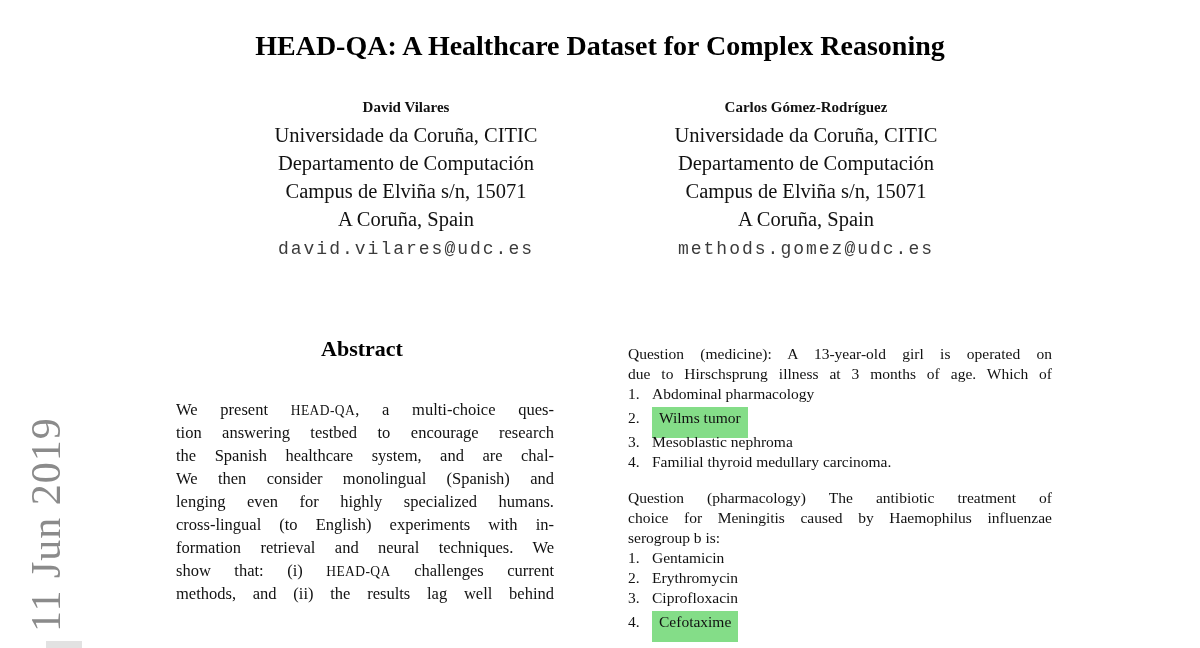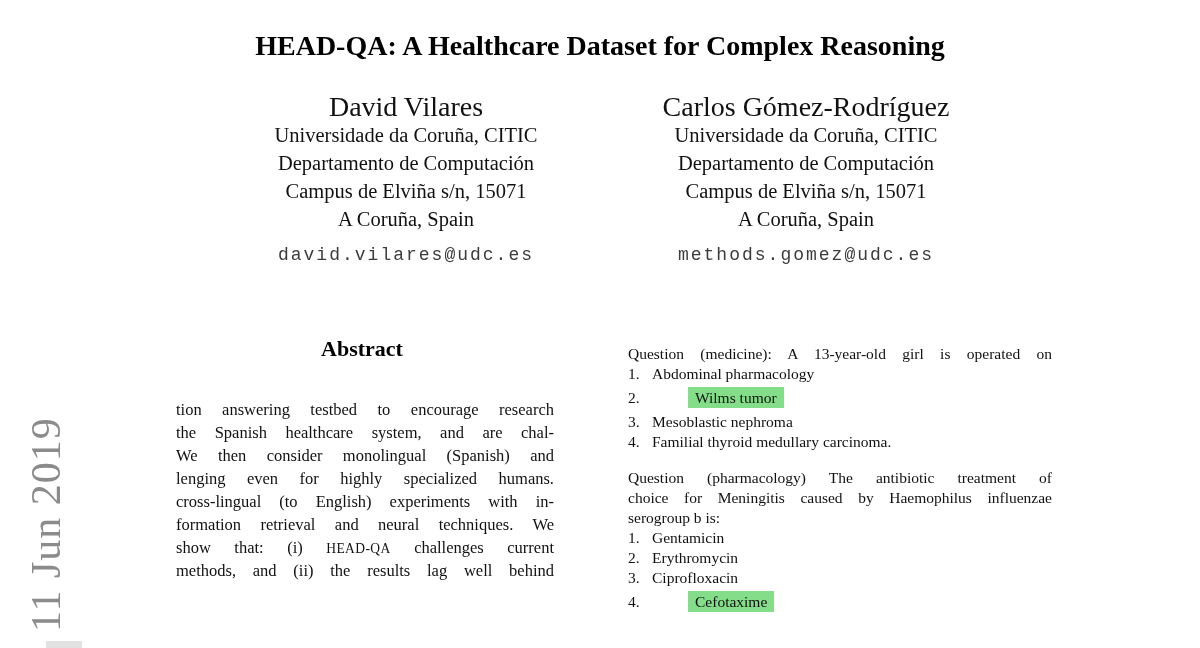--- a/index.html
+++ b/index.html
@@ -51,27 +51,27 @@
   .author {
     position: absolute;
     top: 93px;
     width: 420px;
     text-align: center;
     line-height: 28px;
     font-size: 20.5px;
   }
   .author-left  { left: 196px; }
   .author-right { left: 596px; }
-  .author-name  { font-size: 28px; font-weight: normal; }
+  .author-name  { font-size: 15px; font-weight: bold; }
   .author-email {
     font-family: "Liberation Mono", monospace;
     font-size: 18px;
     letter-spacing: 2px;
     color: #3c3c3c;
-    margin-top: 8px;
+    margin-top: 2px;
   }
 
   
   .abstract-head {
     position: absolute;
     left: 148px;
     top: 336px;
     width: 428px;
     text-align: center;
     font-size: 22px;
@@ -106,22 +106,21 @@
   .q-block + .q-block { margin-top: 16px; }
   .q-line { }
   .q-line.jl { text-align: justify; text-align-last: justify; }
   .q-label { font-weight: normal; }
   .q-options { margin-top: 0px; }
   .opt { line-height: 20px; }
   .opt-num { display: inline-block; width: 24px; }
   .opt.hl-row { margin: 4px 0; }
   .opt-text.hl {
     background: #84dd88;
-    padding: 2px 7px 2px 7px;
-    margin-left: 36px;
+    padding: 2px 7px 12px 7px;
   }
 </style>
 </head>
 <body>
 
 <div class="page">
 
   <div class="watermark">11 Jun 2019</div>
   <div class="watermark-fragment"></div>
 
@@ -140,33 +139,35 @@
     <div class="author-name">Carlos Gómez-Rodríguez</div>
     <div class="author-line">Universidade da Coruña, CITIC</div>
     <div class="author-line">Departamento de Computación</div>
     <div class="author-line">Campus de Elviña s/n, 15071</div>
     <div class="author-line">A Coruña, Spain</div>
     <div class="author-email">methods.gomez@udc.es</div>
   </div>
 
   <div class="abstract-head">Abstract</div>
   <div class="abstract-body" id="abstract-body">
+      <div class="abs-line">We present <span class="sc">HEAD-QA</span>, a multi-choice ques-</div>
       <div class="abs-line">tion answering testbed to encourage research</div>
       <div class="abs-line">the Spanish healthcare system, and are chal-</div>
       <div class="abs-line">We then consider monolingual (Spanish) and</div>
       <div class="abs-line">lenging even for highly specialized humans.</div>
       <div class="abs-line">cross-lingual (to English) experiments with in-</div>
       <div class="abs-line">formation retrieval and neural techniques. We</div>
       <div class="abs-line">show that: (i) <span class="sc">HEAD-QA</span> challenges current</div>
       <div class="abs-line">methods, and (ii) the results lag well behind</div>
     </div>
 
   <div class="right-col" id="questions">
       <div class="q-block">
         <div class="q-line jl"><span class="q-label">Question (medicine)</span>: A 13-year-old girl is operated on</div>
+        <div class="q-line jl">due to Hirschsprung illness at 3 months of age. Which of</div>
         <div class="q-options">
           <div class="opt"><span class="opt-num">1.</span><span class="opt-text">Abdominal pharmacology</span></div>
           <div class="opt hl-row"><span class="opt-num">2.</span><span class="opt-text hl">Wilms tumor</span></div>
           <div class="opt"><span class="opt-num">3.</span><span class="opt-text">Mesoblastic nephroma</span></div>
           <div class="opt"><span class="opt-num">4.</span><span class="opt-text">Familial thyroid medullary carcinoma.</span></div>
         </div>
       </div>
       <div class="q-block">
         <div class="q-line jl"><span class="q-label">Question (pharmacology)</span> The antibiotic treatment of</div>
         <div class="q-line jl">choice for Meningitis caused by Haemophilus influenzae</div>

